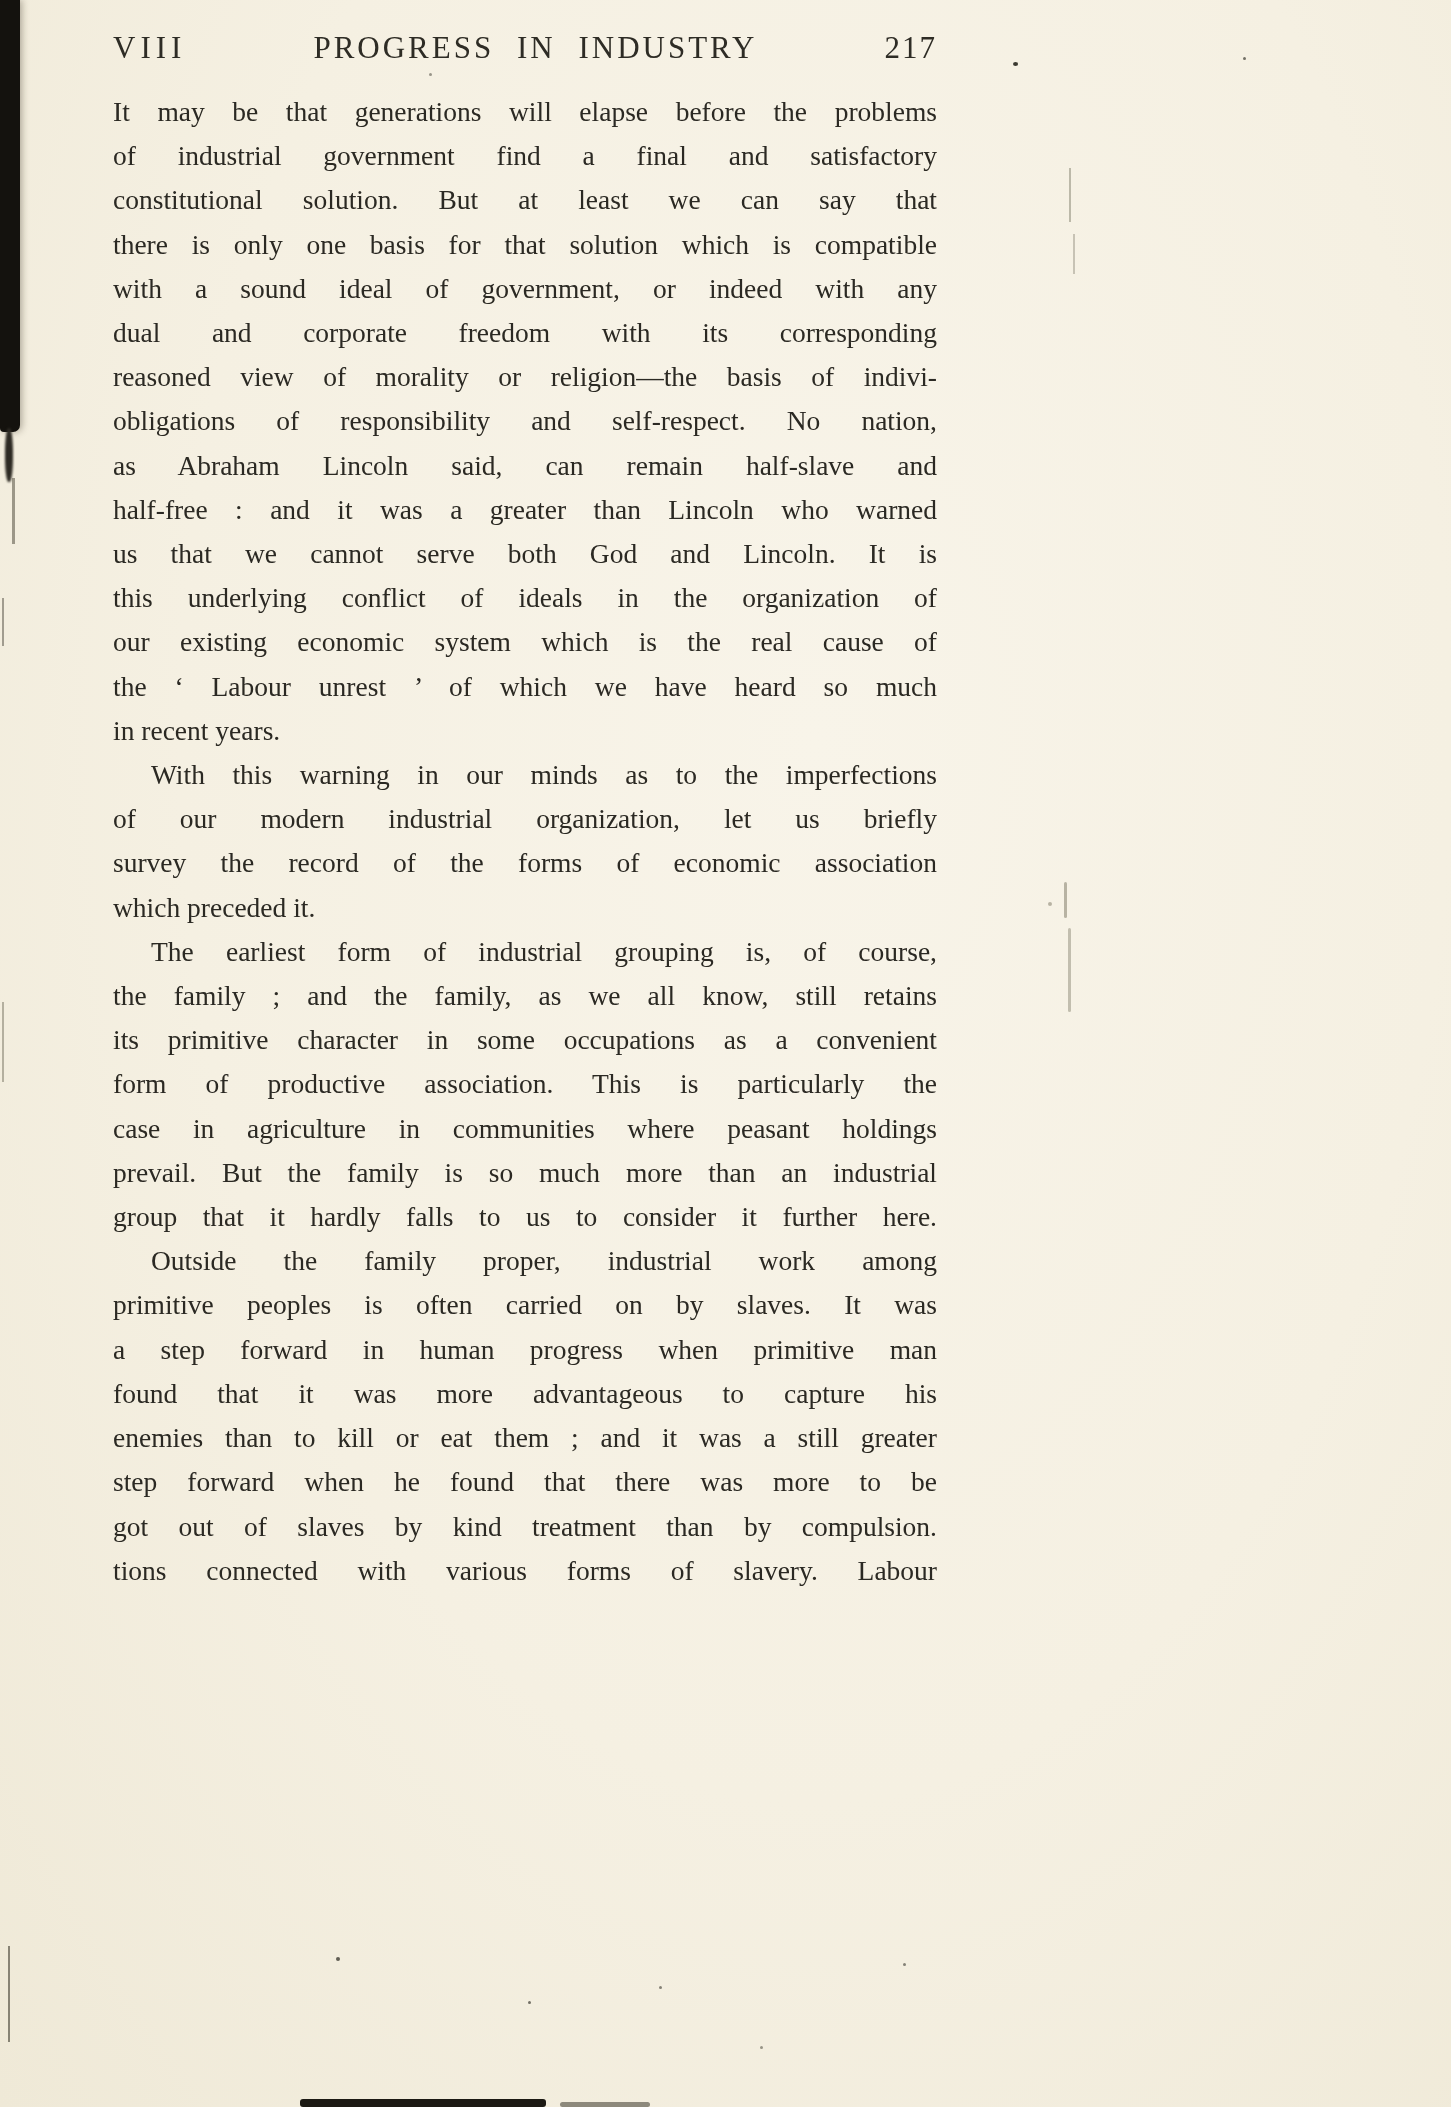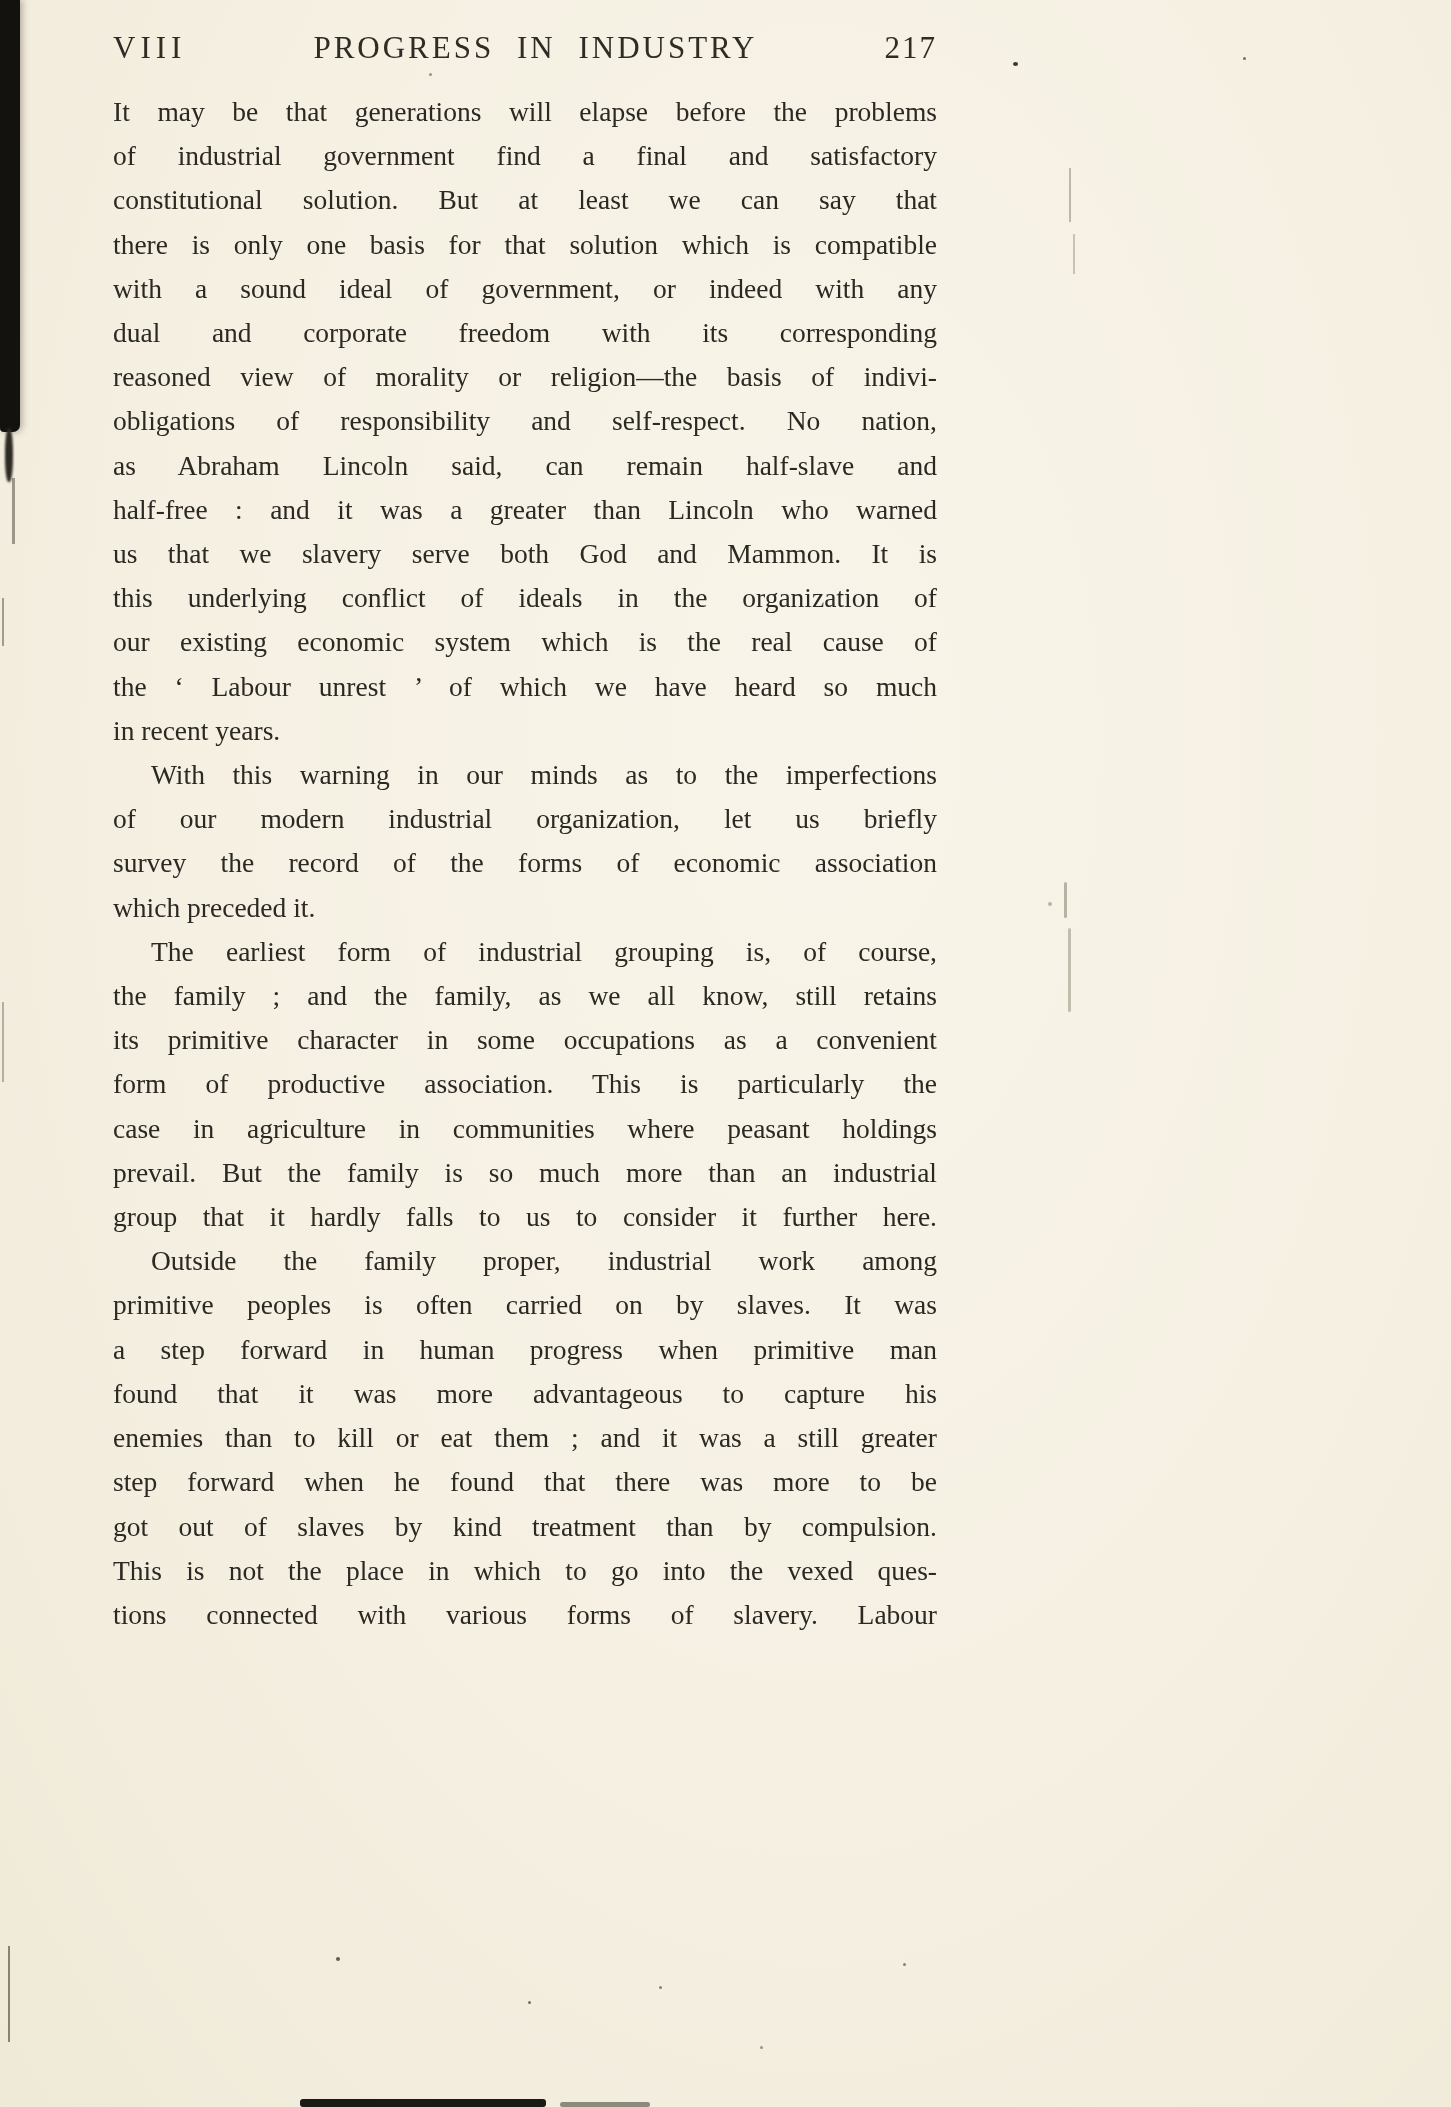--- a/index.html
+++ b/index.html
@@ -93,21 +93,21 @@
           <div class="line first">It may be that generations will elapse before the problems</div>
           <div class="line">of industrial government find a final and satisfactory</div>
           <div class="line">constitutional solution. But at least we can say that</div>
           <div class="line">there is only one basis for that solution which is compatible</div>
           <div class="line">with a sound ideal of government, or indeed with any</div>
           <div class="line">dual and corporate freedom with its corresponding</div>
           <div class="line">reasoned view of morality or religion—the basis of indivi-</div>
           <div class="line">obligations of responsibility and self-respect. No nation,</div>
           <div class="line">as Abraham Lincoln said, can remain half-slave and</div>
           <div class="line">half-free : and it was a greater than Lincoln who warned</div>
-          <div class="line">us that we slavery serve both God and Mammon. It is</div>
+          <div class="line">us that we cannot serve both God and Lincoln. It is</div>
           <div class="line">this underlying conflict of ideals in the organization of</div>
           <div class="line">our existing economic system which is the real cause of</div>
           <div class="line">the ‘ Labour unrest ’ of which we have heard so much</div>
           <div class="line last">in recent years.</div>
         </div>
         <div class="paragraph indent">
           <div class="line first">With this warning in our minds as to the imperfections</div>
           <div class="line">of our modern industrial organization, let us briefly</div>
           <div class="line">survey the record of the forms of economic association</div>
           <div class="line last">which preceded it.</div>
@@ -122,21 +122,20 @@
           <div class="line">group that it hardly falls to us to consider it further here.</div>
         </div>
         <div class="paragraph indent">
           <div class="line first">Outside the family proper, industrial work among</div>
           <div class="line">primitive peoples is often carried on by slaves. It was</div>
           <div class="line">a step forward in human progress when primitive man</div>
           <div class="line">found that it was more advantageous to capture his</div>
           <div class="line">enemies than to kill or eat them ; and it was a still greater</div>
           <div class="line">step forward when he found that there was more to be</div>
           <div class="line">got out of slaves by kind treatment than by compulsion.</div>
-          <div class="line">This is not the place in which to go into the vexed ques-</div>
           <div class="line">tions connected with various forms of slavery. Labour</div>
         </div>
       </div>
   </div>
 
   <div class="mark binding-bar"></div>
   <div class="mark binding-tail"></div>
   <div class="mark binding-tail2"></div>
   <div class="mark mark-left-1"></div>
   <div class="mark mark-left-2"></div>

